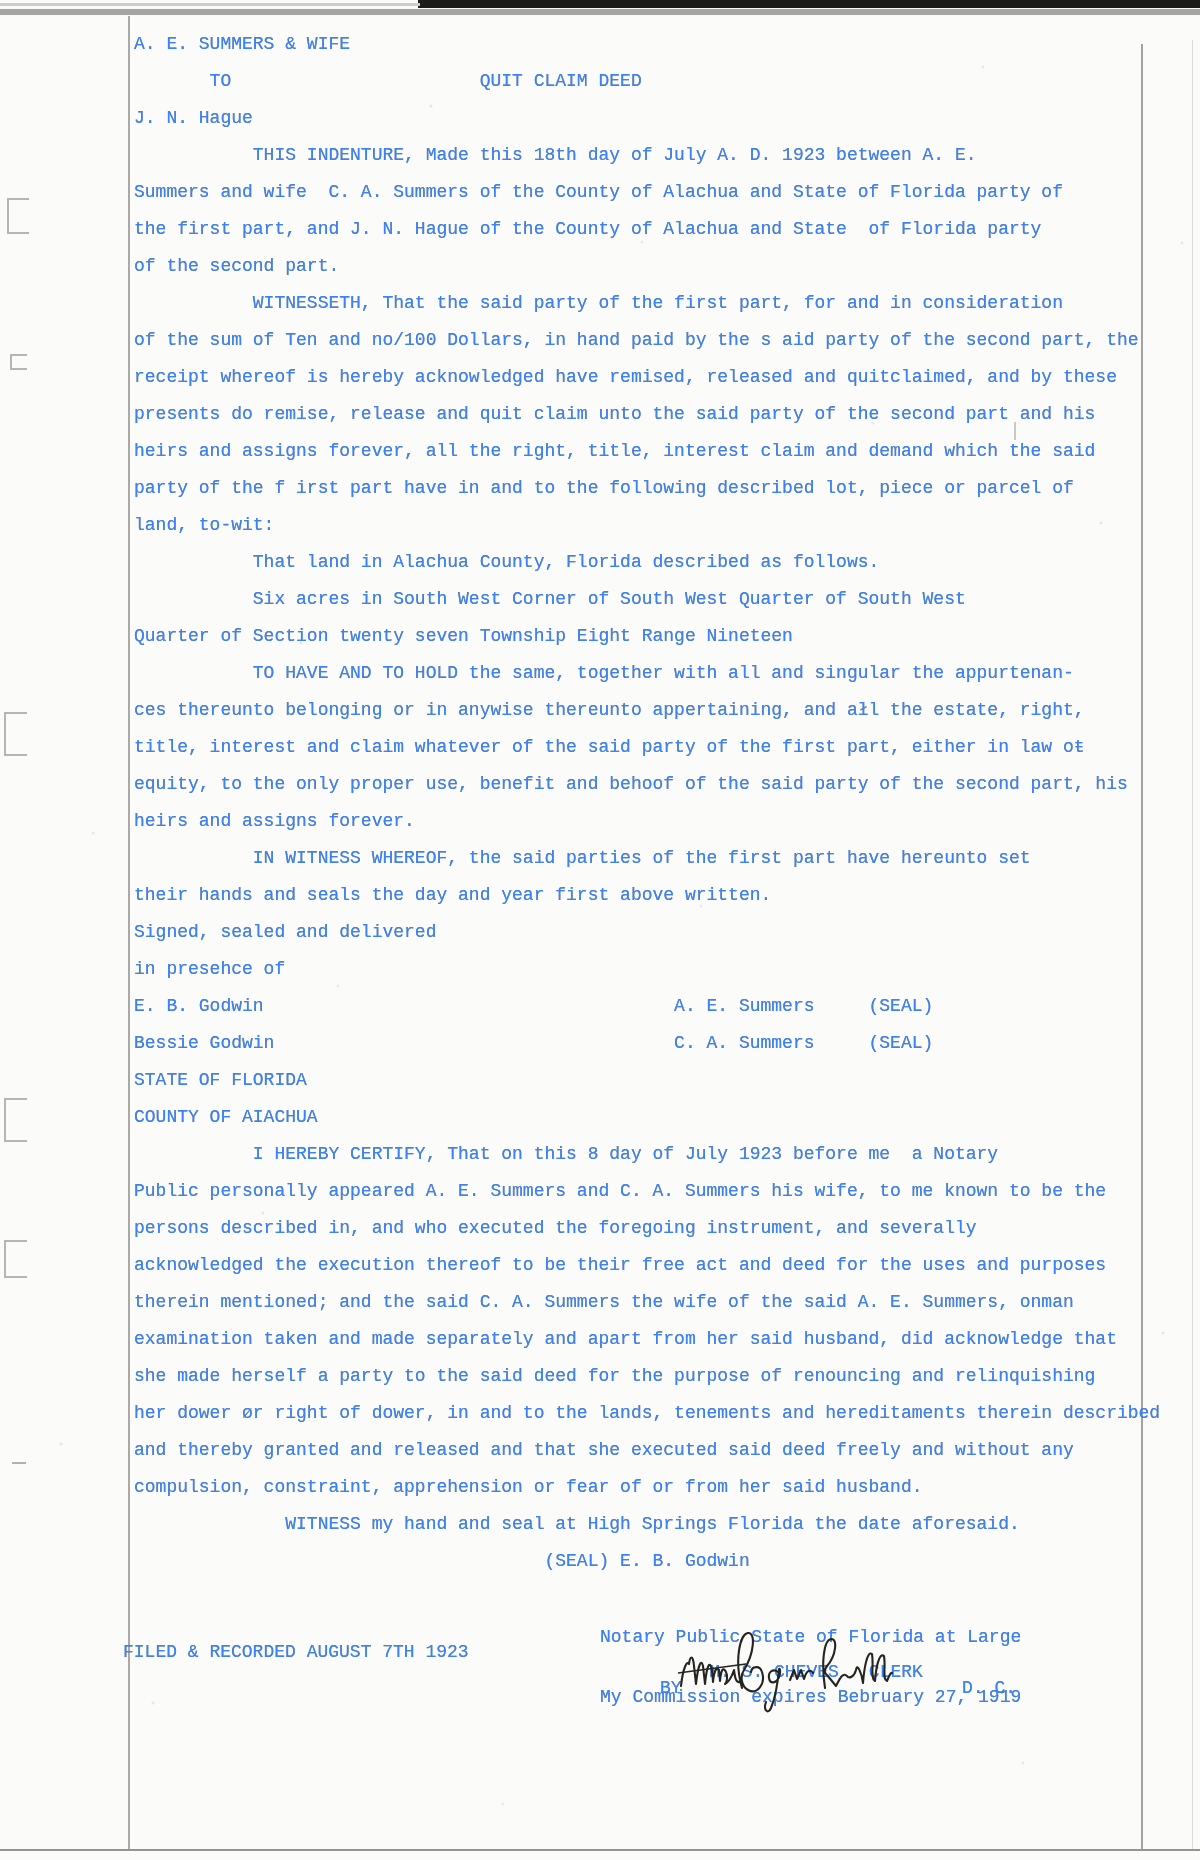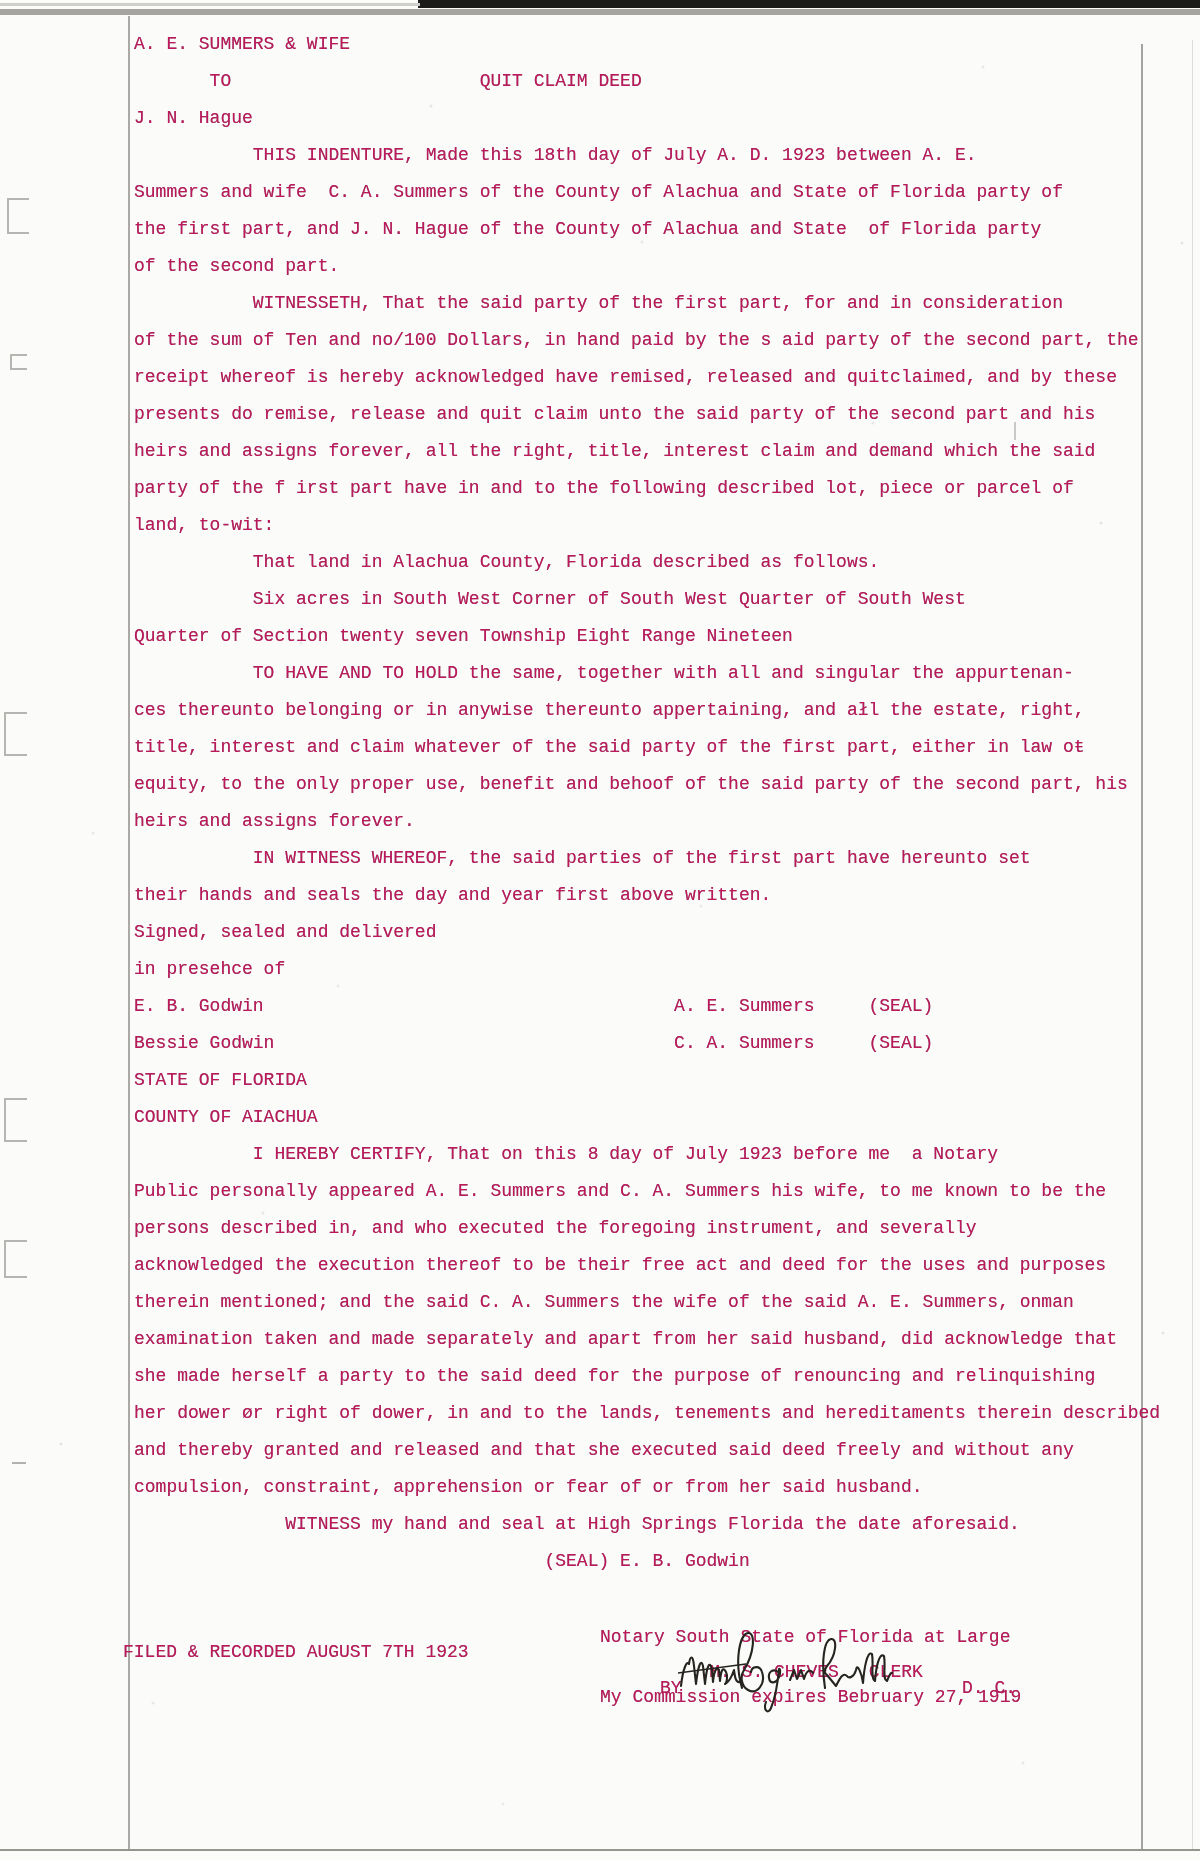--- a/index.html
+++ b/index.html
@@ -2,21 +2,21 @@
 <html><head>
 <meta charset="utf-8">
 <style>
   html,body{margin:0;padding:0;background:#e8e8e6;}
   .page{
     position:relative;
     width:1200px;height:1860px;
     background:#fbfbf9;
     overflow:hidden;
     font-family:"Liberation Mono","DejaVu Sans Mono",monospace;
-    color:#be185d;
+    color:#3b82f6;
   }
   
   .band-gray{position:absolute;left:0;top:9px;width:1200px;height:6px;background:#a5a4a1;}
   .band-black{position:absolute;left:418px;top:0;width:782px;height:8px;background:#1b1b19;}
   .band-light{position:absolute;left:0;top:3px;width:420px;height:3px;background:#cfcecb;}
   .rule-left{position:absolute;left:128px;top:16px;width:2px;height:1834px;background:#8f8d89;opacity:.75;}
   .rule-right{position:absolute;left:1141px;top:44px;width:2px;height:1806px;background:#8f8d89;opacity:.8;}
   .rule-right-faint{position:absolute;left:1192px;top:40px;width:1px;height:1810px;background:#dcdbd8;}
   .rule-bottom{position:absolute;left:0;top:1849px;width:1200px;height:2px;background:#96948f;}
   
@@ -80,21 +80,21 @@
   <div class="bracket b3"></div>
   <div class="bracket b4"></div>
   <div class="bracket b5"></div>
   <div class="dash1"></div>
   <div class="tick-right"></div>
   <div class="speck"></div>
 
   <div class="flow tw"><div class="line">A. E. SUMMERS &amp; WIFE</div><div class="line">       TO                       QUIT CLAIM DEED</div><div class="line">J. N. Hague</div><div class="line">           THIS INDENTURE, Made this 18th day of July A. D. 1923 between A. E.</div><div class="line">Summers and wife  C. A. Summers of the County of Alachua and State of Florida party of</div><div class="line">the first part, and J. N. Hague of the County of Alachua and State  of Florida party</div><div class="line">of the second part.</div><div class="line">           WITNESSETH, That the said party of the first part, for and in consideration</div><div class="line">of the sum of Ten and no/100 Dollars, in hand paid by the s aid party of the second part, the</div><div class="line">receipt whereof is hereby acknowledged have remised, released and quitclaimed, and by these</div><div class="line">presents do remise, release and quit claim unto the said party of the second part and his</div><div class="line">heirs and assigns forever, all the right, title, interest claim and demand which the said</div><div class="line">party of the f irst part have in and to the following described lot, piece or parcel of</div><div class="line">land, to-wit:</div><div class="line">           That land in Alachua County, Florida described as follows.</div><div class="line">           Six acres in South West Corner of South West Quarter of South West</div><div class="line">Quarter of Section twenty seven Township Eight Range Nineteen</div><div class="line">           TO HAVE AND TO HOLD the same, together with all and singular the appurtenan-</div><div class="line">ces thereunto belonging or in anywise thereunto appertaining, and ałl the estate, right,</div><div class="line">title, interest and claim whatever of the said party of the first part, either in law oŧ</div><div class="line">equity, to the only proper use, benefit and behoof of the said party of the second part, his</div><div class="line">heirs and assigns forever.</div><div class="line">           IN WITNESS WHEREOF, the said parties of the first part have hereunto set</div><div class="line">their hands and seals the day and year first above written.</div><div class="line">Signed, sealed and delivered</div><div class="line">in presehce of</div><div class="line">E. B. Godwin                                      A. E. Summers     (SEAL)</div><div class="line">Bessie Godwin                                     C. A. Summers     (SEAL)</div><div class="line">STATE OF FLORIDA</div><div class="line">COUNTY OF AIACHUA</div><div class="line">           I HEREBY CERTIFY, That on this 8 day of July 1923 before me  a Notary</div><div class="line">Public personally appeared A. E. Summers and C. A. Summers his wife, to me known to be the</div><div class="line">persons described in, and who executed the foregoing instrument, and severally</div><div class="line">acknowledged the execution thereof to be their free act and deed for the uses and purposes</div><div class="line">therein mentioned; and the said C. A. Summers the wife of the said A. E. Summers, onman</div><div class="line">examination taken and made separately and apart from her said husband, did acknowledge that</div><div class="line">she made herself a party to the said deed for the purpose of renouncing and relinquishing</div><div class="line">her dower ør right of dower, in and to the lands, tenements and hereditaments therein described</div><div class="line">and thereby granted and released and that she executed said deed freely and without any</div><div class="line">compulsion, constraint, apprehension or fear of or from her said husband.</div><div class="line">              WITNESS my hand and seal at High Springs Florida the date aforesaid.</div><div class="line">                                      (SEAL) E. B. Godwin</div></div>
 
   <div class="notary tw">
-    <div class="nline">Notary South State of Florida at Large</div>
+    <div class="nline">Notary Public State of Florida at Large</div>
     <div class="nline">My Commission expires Bebruary 27, 1919</div>
   </div>
 
   <div class="filed tw">FILED &amp; RECORDED AUGUST 7TH 1923</div>
   <div class="clerk tw">
     <span>M. S. CHEVES</span><span class="gap"></span><span>CLERK</span>
   </div>
   <div class="by-label tw">BY</div>
 
   <svg class="signature" viewBox="0 0 215 92" aria-label="Mattie B G. W. Revelle">

